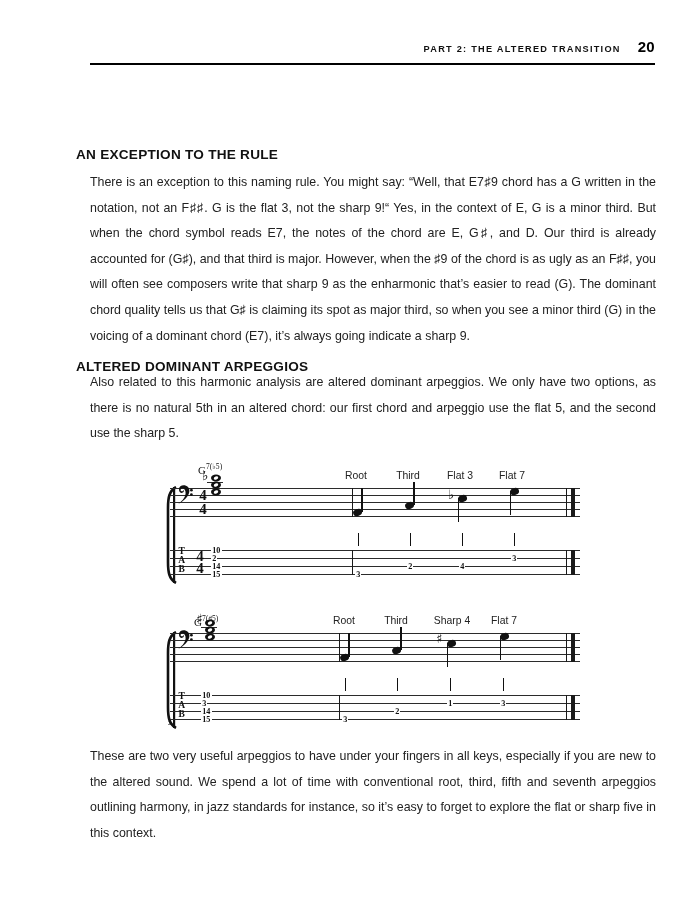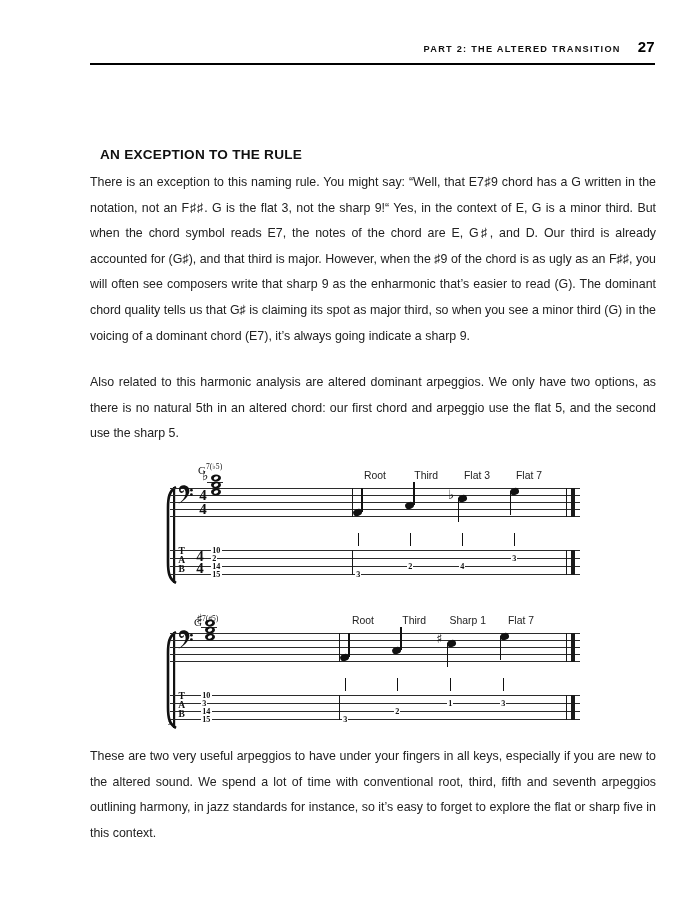--- a/index.html
+++ b/index.html
@@ -52,21 +52,21 @@
     left: 90px;
     top: 63px;
     width: 565px;
     height: 2px;
     background: #000;
   }
 
   
   .section-heading {
     position: absolute;
-    left: 100px;
+    left: 76px;
     width: 565px;
     font-size: 13.6px;
     font-weight: bold;
     letter-spacing: 0.25px;
     color: #111;
   }
   .para {
     position: absolute;
     left: 90px;
     width: 566px;
@@ -176,21 +176,21 @@
   .chordname sup {
     font-size: 7.6px;
     vertical-align: super;
   }
 
   .label {
     position: absolute;
     font-size: 10.4px;
     color: #222;
     white-space: nowrap;
-    text-align: right;
+    text-align: center;
   }
 
   .notehead {
     position: absolute;
     width: 9px;
     height: 6.6px;
     background: #111;
     border-radius: 50% / 50%;
     transform: rotate(-20deg);
   }
@@ -240,27 +240,28 @@
     color: #111;
   }
 </style>
 </head>
 <body>
 
 <div class="page">
 
   <div class="header">
     <span class="header-title">PART 2: THE ALTERED TRANSITION</span>
-    <span class="header-page">27</span>
+    <span class="header-page">20</span>
   </div>
   <div class="header-rule"></div>
 
   <div class="section-heading" style="top:147px;">AN EXCEPTION TO THE RULE</div>
   <div class="para" style="top:170px;">There is an exception to this naming rule. You might say: “Well, that E7♯9 chord has a G written in the notation, not an F♯♯. G is the flat 3, not the sharp 9!“ Yes, in the context of E, G is a minor third. But when the chord symbol reads E7, the notes of the chord are E, G♯, and D. Our third is already accounted for (G♯), and that third is major. However, when the ♯9 of the chord is as ugly as an F♯♯, you will often see composers write that sharp 9 as the enharmonic that’s easier to read (G). The dominant chord quality tells us that G♯ is claiming its spot as major third, so when you see a minor third (G) in the voicing of a dominant chord (E7), it’s always going indicate a sharp 9.</div>
 
+  <div class="section-heading" style="top:359px;">ALTERED DOMINANT ARPEGGIOS</div>
   <div class="para" style="top:370px;">Also related to this harmonic analysis are altered dominant arpeggios. We only have two options, as there is no natural 5th in an altered chord: our first chord and arpeggio use the flat 5, and the second use the sharp 5.</div>
 
   <div class="system" style="top:462px;">
     <div class="sys-inner">
 
       <div class="chordname" style="left:28px; top:0px;">
         <span>G</span><sup>7(♭5)</sup>
       </div>
 
       <div class="bracket" style="left:-6px; top:24px;">
@@ -408,21 +409,21 @@
           <ellipse cx="6" cy="11" rx="2.3" ry="1.5" fill="#fff" transform="rotate(-18 6 11)"></ellipse>
           <ellipse cx="6" cy="18" rx="5" ry="3.4" fill="#111"></ellipse>
           <ellipse cx="6" cy="18" rx="2.3" ry="1.5" fill="#fff" transform="rotate(-18 6 18)"></ellipse>
         </svg>
       </div>
 
       <div class="barline" style="left:169px; top:26px; height:29px;"></div>
 
       <div class="label" style="left:144px; top:8px; width:60px;">Root</div>
       <div class="label" style="left:196px; top:8px; width:60px;">Third</div>
-      <div class="label" style="left:248px; top:8px; width:68px;">Sharp 1</div>
+      <div class="label" style="left:248px; top:8px; width:68px;">Sharp 4</div>
       <div class="label" style="left:304px; top:8px; width:60px;">Flat 7</div>
 
       <div class="notehead" style="left:170px; top:47px;"></div>
       <div class="stem" style="left:178.3px; top:26px; height:24px;"></div>
 
       <div class="notehead" style="left:222px; top:40px;"></div>
       <div class="stem" style="left:230.3px; top:20px; height:23px;"></div>
 
       <div class="accidental" style="left:266px; top:25px;">♯</div>
       <div class="notehead" style="left:277px; top:33px;"></div>

